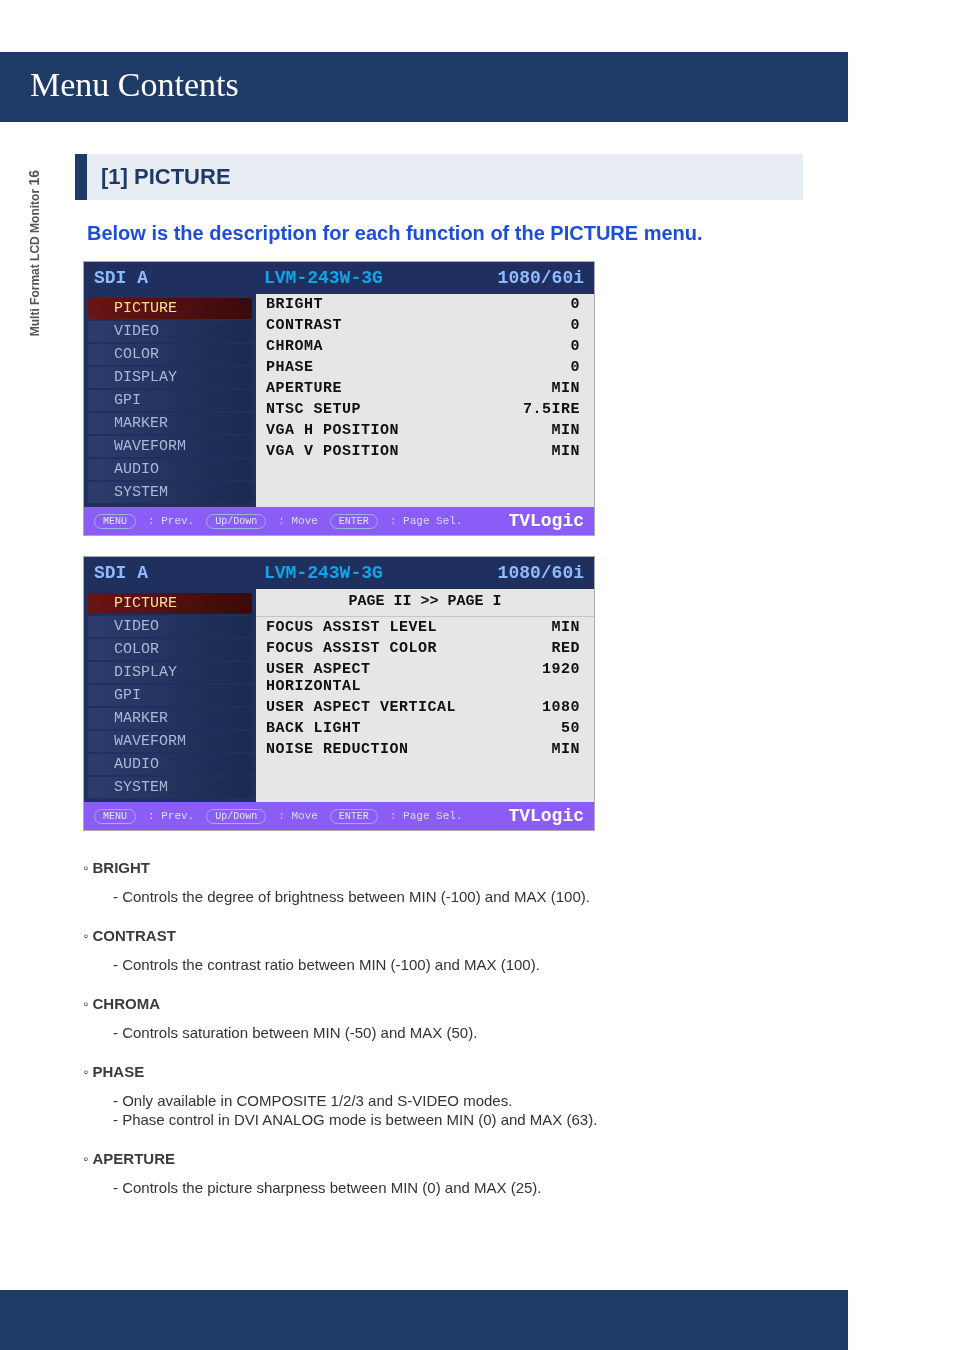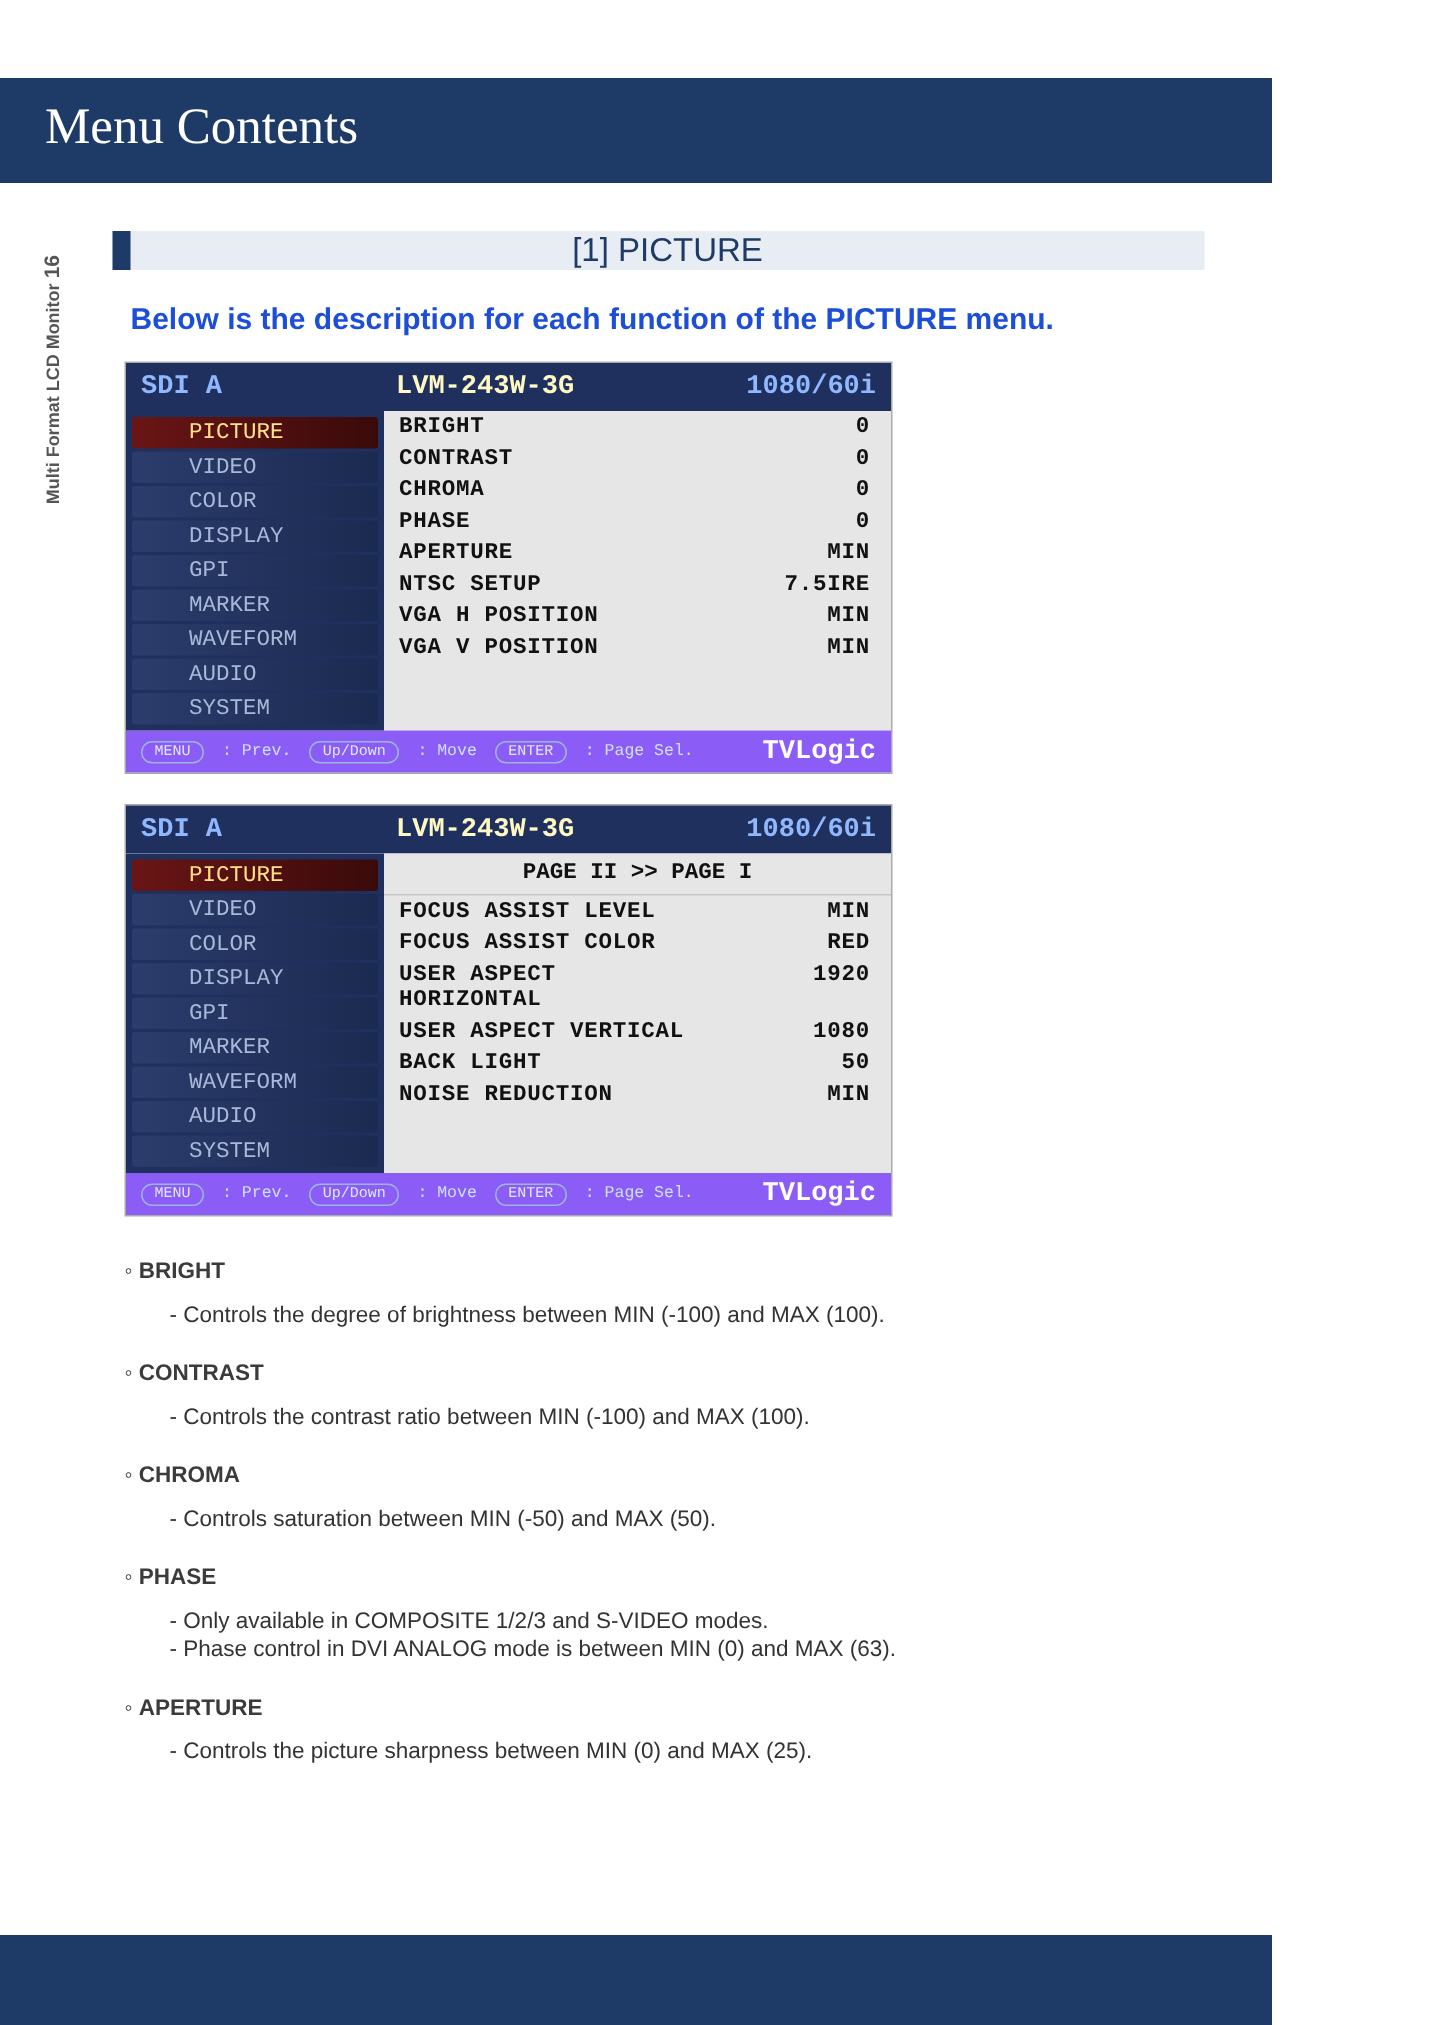--- a/index.html
+++ b/index.html
@@ -38,25 +38,24 @@
   }
   .side-tab .num { font-size: 14px; }
   .content {
     margin-left: 75px;
     margin-right: 45px;
   }
   .section-bar {
     background: #e7edf3;
     border-left: 12px solid #1e3a66;
     font-size: 22px;
-    font-weight: 400;
+    font-weight: 700;
     color: #1e3a66;
-    padding: 0 14px;
+    padding: 10px 14px;
     margin-top: 32px;
-    text-align: center;
   }
   .subhead {
     font-size: 20px;
     font-weight: 700;
     color: #1d4ed8;
     margin: 22px 0 16px 12px;
   }
   
   .osd {
     width: 510px;
@@ -69,32 +68,32 @@
   .osd-header {
     background: #1f305e;
     color: #fff;
     display: flex;
     font-weight: 700;
     padding: 6px 10px;
     font-size: 18px;
     font-family: Liberation Mono, monospace;
   }
   .osd-header .h-left { flex: 0 0 170px; color:#8fb8ff;}
-  .osd-header .h-mid { flex: 1; text-align: left; color:#fef9c3;}
+  .osd-header .h-mid { flex: 1; text-align: left; color:#0ea5e9;}
   .osd-header .h-right { flex: 0 0 110px; text-align: right; color:#8fb8ff;}
   .osd-body { display: flex; background: #e6e6e6; }
   .osd-side {
     width: 172px;
     background: #1f305e;
     padding: 2px 0;
   }
   .cat {
     display: flex;
     align-items: center;
-    gap: 18px;
+    gap: 6px;
     margin: 2px 4px;
     padding: 2px 6px 2px 4px;
     color: #a8b8d8;
     font-family: "Lucida Console","Courier New",monospace;
     font-size: 15px;
     background: linear-gradient(to right,#2c3c6c,#1b2a50);
     border-radius: 2px;
   }
   .cat.sel {
     background: linear-gradient(to right,#6a1515,#3a0a0a);

